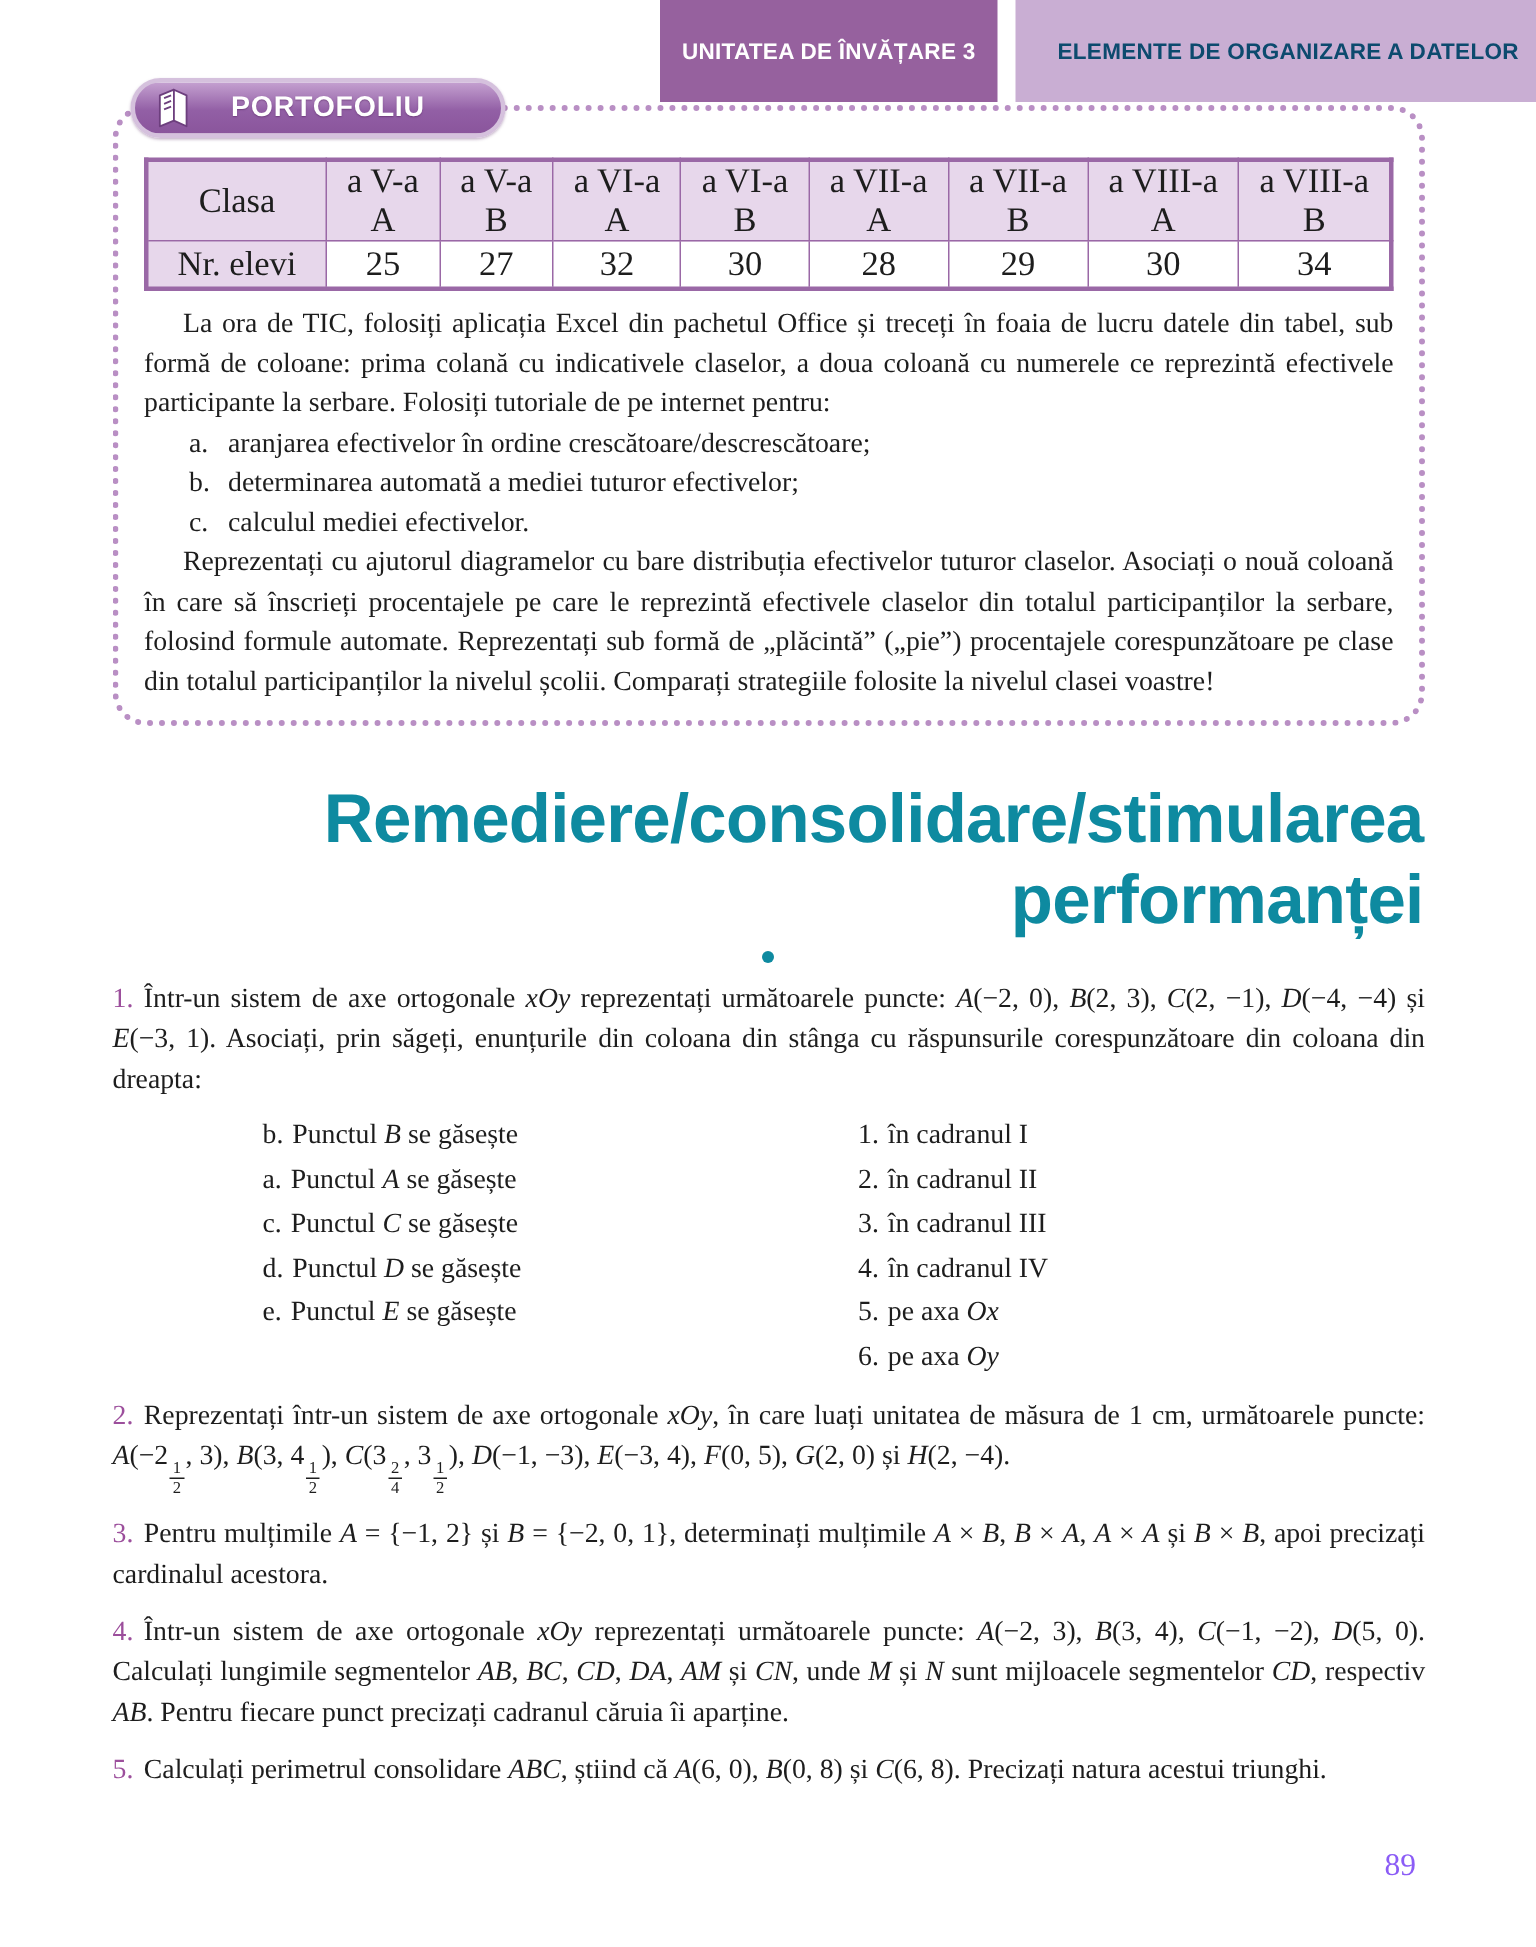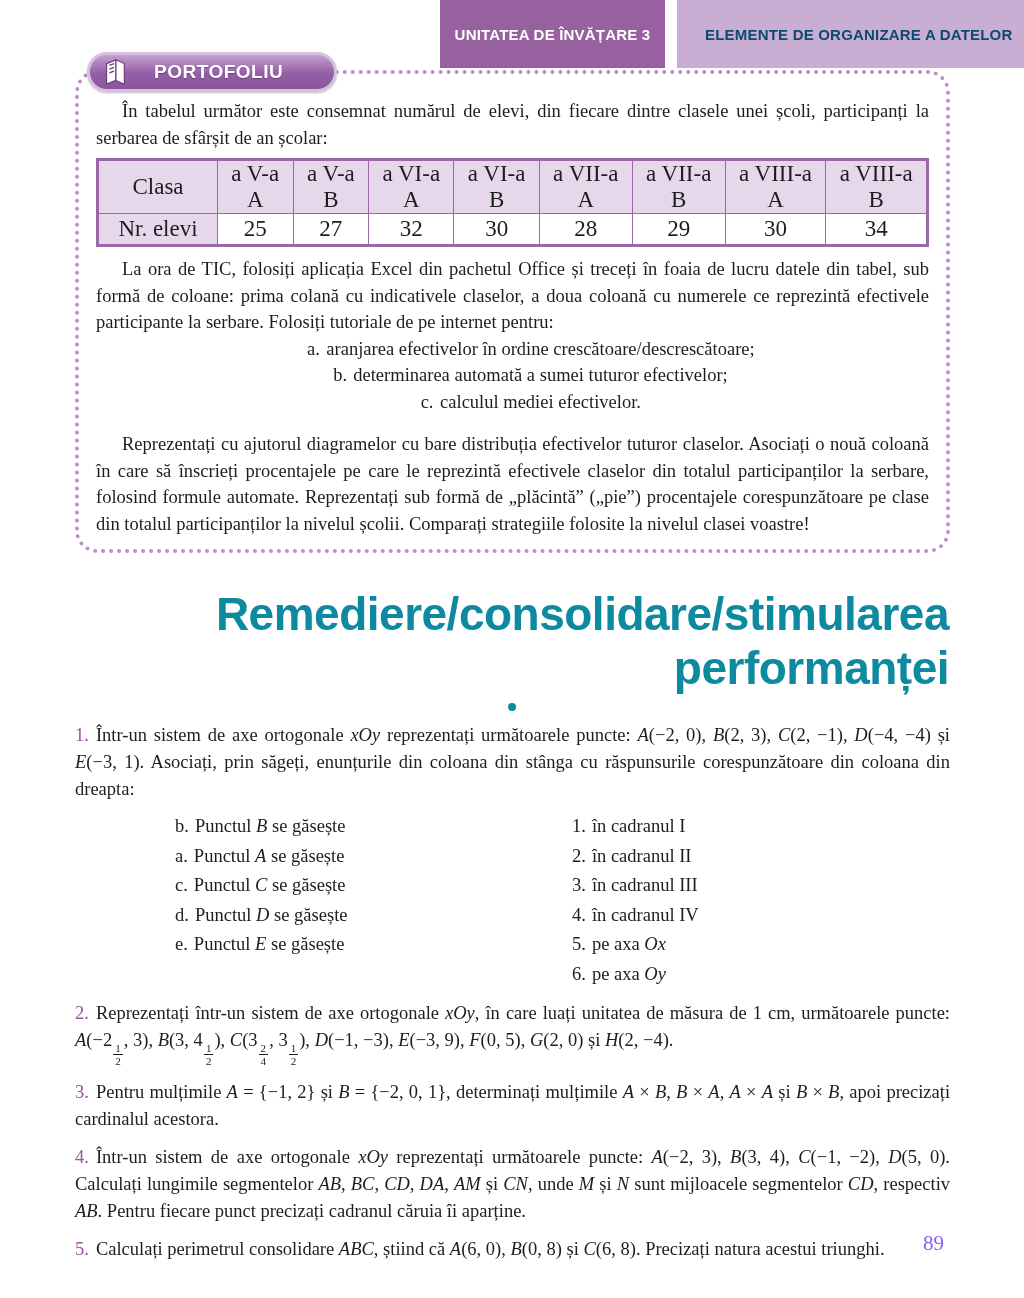--- a/index.html
+++ b/index.html
@@ -62,21 +62,21 @@
     border-collapse:collapse;
     border:3px solid var(--table-border);
   }
   .students-table th,.students-table td{
     border:1.6px solid var(--table-border);
     height:32px;text-align:center;vertical-align:middle;
     font-size:23px;font-weight:normal;padding:0 4px;
   }
   .students-table .hdr{background:var(--table-header-bg);}
   .students-table .label-col{width:120px;}
-  .task-list{margin:0 0 16px 30px;text-align:center;}
+  .task-list{margin:0 0 0 30px;}
   .task-item{font-size:18.5px;line-height:26.5px;}
   .task-item .marker{display:inline-block;width:26px;}
   
   .section-title{
     margin:34px 75px 0 75px;
     text-align:right;
     font-family:"Liberation Sans", sans-serif;
     font-weight:bold;font-size:46px;letter-spacing:-.5px;
     color:var(--section-title);
   }
@@ -119,21 +119,20 @@
           <g fill="#ffffff" stroke="#6d3f7e" stroke-width="1.3" stroke-linejoin="round">
             <path d="M7 7 L17 3 L17 25 L7 29 Z"></path>
             <path d="M17 3 L26 7 L26 29 L17 25 Z"></path>
             <path d="M10 9 L15 7 M10 13 L15 11 M10 17 L15 15" fill="none"></path>
           </g>
         </svg>
       </span>
       <span class="badge-label">PORTOFOLIU</span>
     </div>
 
-    <p class="para">În tabelul următor este consemnat numărul de elevi, din fiecare dintre clasele unei școli, participanți la serbarea de sfârșit de an școlar:</p>
 
     <table class="students-table">
       <tbody>
         <tr>
           <th class="hdr label-col">Clasa</th>
           <th class="hdr">a V-a A</th>
           <th class="hdr">a V-a B</th>
           <th class="hdr">a VI-a A</th>
           <th class="hdr">a VI-a B</th>
           <th class="hdr">a VII-a A</th>
@@ -155,21 +154,21 @@
       </tbody>
     </table>
 
     <p class="para">La ora de TIC, folosiți aplicația Excel din pachetul Office și treceți în foaia de lucru datele din tabel, sub formă de coloane: prima colană cu indicativele claselor, a doua coloană cu numerele ce reprezintă efectivele participante la serbare. Folosiți tutoriale de pe internet pentru:</p>
 
     <div class="task-list">
       <div class="task-item">
         <span class="marker">a.</span><span>aranjarea efectivelor în ordine crescătoare/descrescătoare;</span>
       </div>
       <div class="task-item">
-        <span class="marker">b.</span><span>determinarea automată a sumei tuturor efectivelor;</span>
+        <span class="marker">b.</span><span>determinarea automată a mediei tuturor efectivelor;</span>
       </div>
       <div class="task-item">
         <span class="marker">c.</span><span>calculul mediei efectivelor.</span>
       </div>
     </div>
 
     <p class="para">Reprezentați cu ajutorul diagramelor cu bare distribuția efectivelor tuturor claselor. Asociați o nouă coloană în care să înscrieți procentajele pe care le reprezintă efectivele claselor din totalul participanților la serbare, folosind formule automate. Reprezentați sub formă de „plăcintă” („pie”) procentajele corespunzătoare pe clase din totalul participanților la nivelul școlii. Comparați strategiile folosite la nivelul clasei voastre!</p>
   </section>
 
   <h1 class="section-title">Remediere/consolidare/stimularea performanței</h1>
@@ -205,21 +204,21 @@
             <span>2</span>
           </span><span>, 3), </span><span class="it">B</span><span>(3, 4</span><span class="frac">
             <span>1</span>
             <span>2</span>
           </span><span>), </span><span class="it">C</span><span>(3</span><span class="frac">
             <span>2</span>
             <span>4</span>
           </span><span>, 3</span><span class="frac">
             <span>1</span>
             <span>2</span>
-          </span><span>), </span><span class="it">D</span><span>(−1, −3), </span><span class="it">E</span><span>(−3, 9), </span><span class="it">F</span><span>(0, 5), </span><span class="it">G</span><span>(2, 0) și </span><span class="it">H</span><span>(2, −4).</span></span>
+          </span><span>), </span><span class="it">D</span><span>(−1, −3), </span><span class="it">E</span><span>(−3, 4), </span><span class="it">F</span><span>(0, 5), </span><span class="it">G</span><span>(2, 0) și </span><span class="it">H</span><span>(2, −4).</span></span>
     </p>
 
     <p class="exercise">
       <span class="exnum">3.</span><span><span>Pentru mulțimile </span><span class="it">A</span><span> = {−1, 2} și </span><span class="it">B</span><span> = {−2, 0, 1}, determinați mulțimile </span><span class="it">A</span><span> × </span><span class="it">B</span><span>, </span><span class="it">B</span><span> × </span><span class="it">A</span><span>, </span><span class="it">A</span><span> × </span><span class="it">A</span><span> și </span><span class="it">B</span><span> × </span><span class="it">B</span><span>, apoi precizați cardinalul acestora.</span></span>
     </p>
 
     <p class="exercise">
       <span class="exnum">4.</span><span><span>Într-un sistem de axe ortogonale </span><span class="it">xOy</span><span> reprezentați următoarele puncte: </span><span class="it">A</span><span>(−2, 3), </span><span class="it">B</span><span>(3, 4), </span><span class="it">C</span><span>(−1, −2), </span><span class="it">D</span><span>(5, 0). Calculați lungimile segmentelor </span><span class="it">AB</span><span>, </span><span class="it">BC</span><span>, </span><span class="it">CD</span><span>, </span><span class="it">DA</span><span>, </span><span class="it">AM</span><span> și </span><span class="it">CN</span><span>, unde </span><span class="it">M</span><span> și </span><span class="it">N</span><span> sunt mijloacele segmentelor </span><span class="it">CD</span><span>, respectiv </span><span class="it">AB</span><span>. Pentru fiecare punct precizați cadranul căruia îi aparține.</span></span>
     </p>
 

